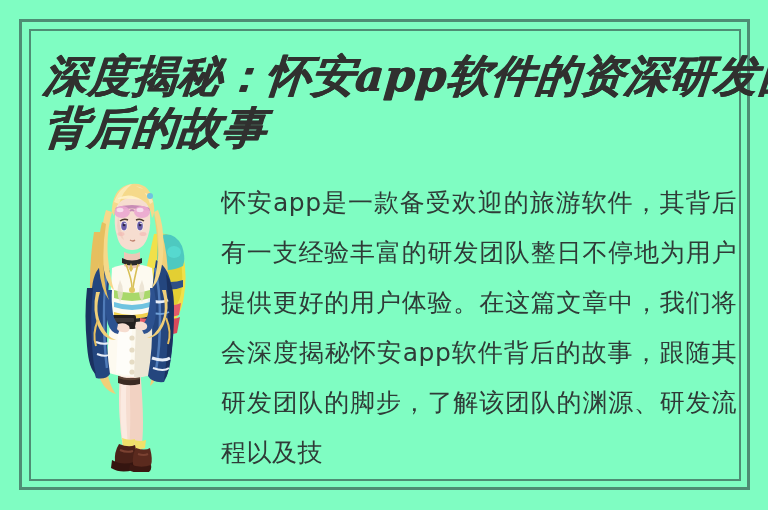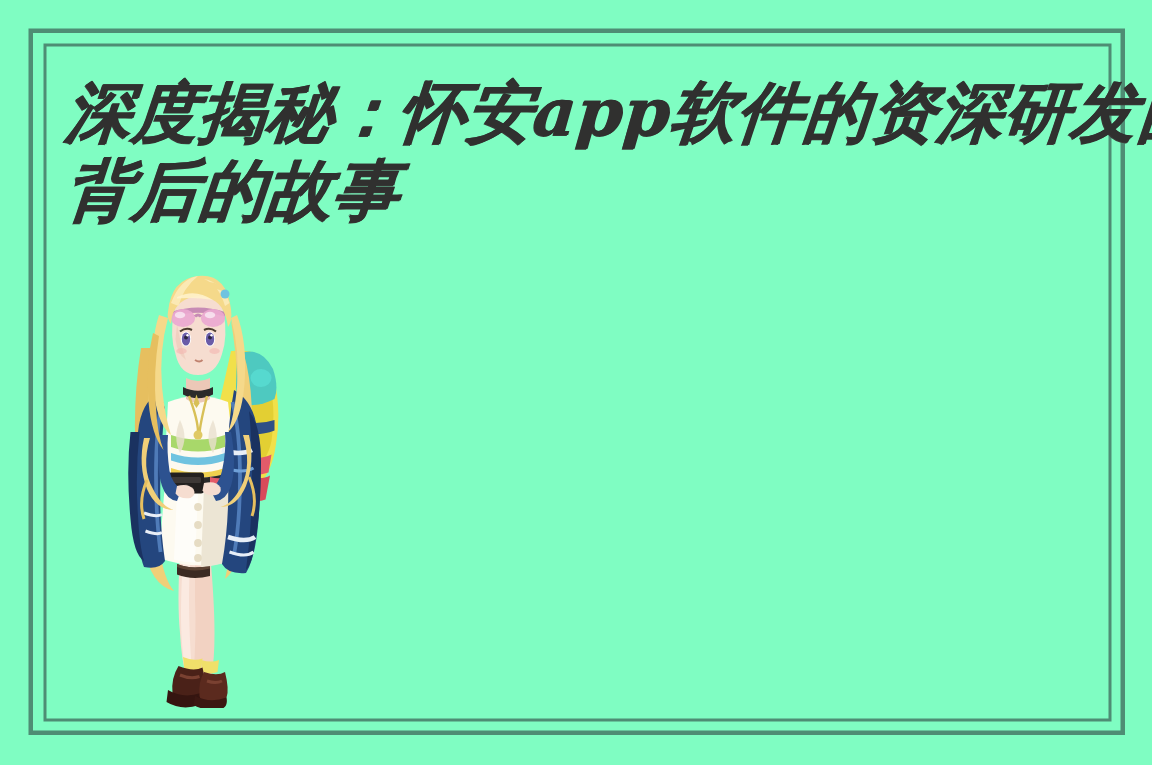--- a/index.html
+++ b/index.html
@@ -251,14 +251,17 @@
 
         <path d="M76 16 q10 0 14 8 q-8 -5 -14 -3 z" fill="#f5d98a"></path>
         <circle cx="88" cy="24" r="3" fill="#6fc3e0"></circle>
 
         <path d="M36 148 q-6 14 -2 26" stroke="#e6bf5f" stroke-width="2" fill="none"></path>
         <path d="M104 146 q6 14 2 26" stroke="#e6bf5f" stroke-width="2" fill="none"></path>
       </g>
     </svg>
   </div>
 
+  <div class="article-body">
+    <p>怀安app是一款备受欢迎的旅游软件，其背后有一支经验丰富的研发团队整日不停地为用户提供更好的用户体验。在这篇文章中，我们将会深度揭秘怀安app软件背后的故事，跟随其研发团队的脚步，了解该团队的渊源、研发流程以及技</p>
+  </div>
 
 </div>
 
 </body></html>

